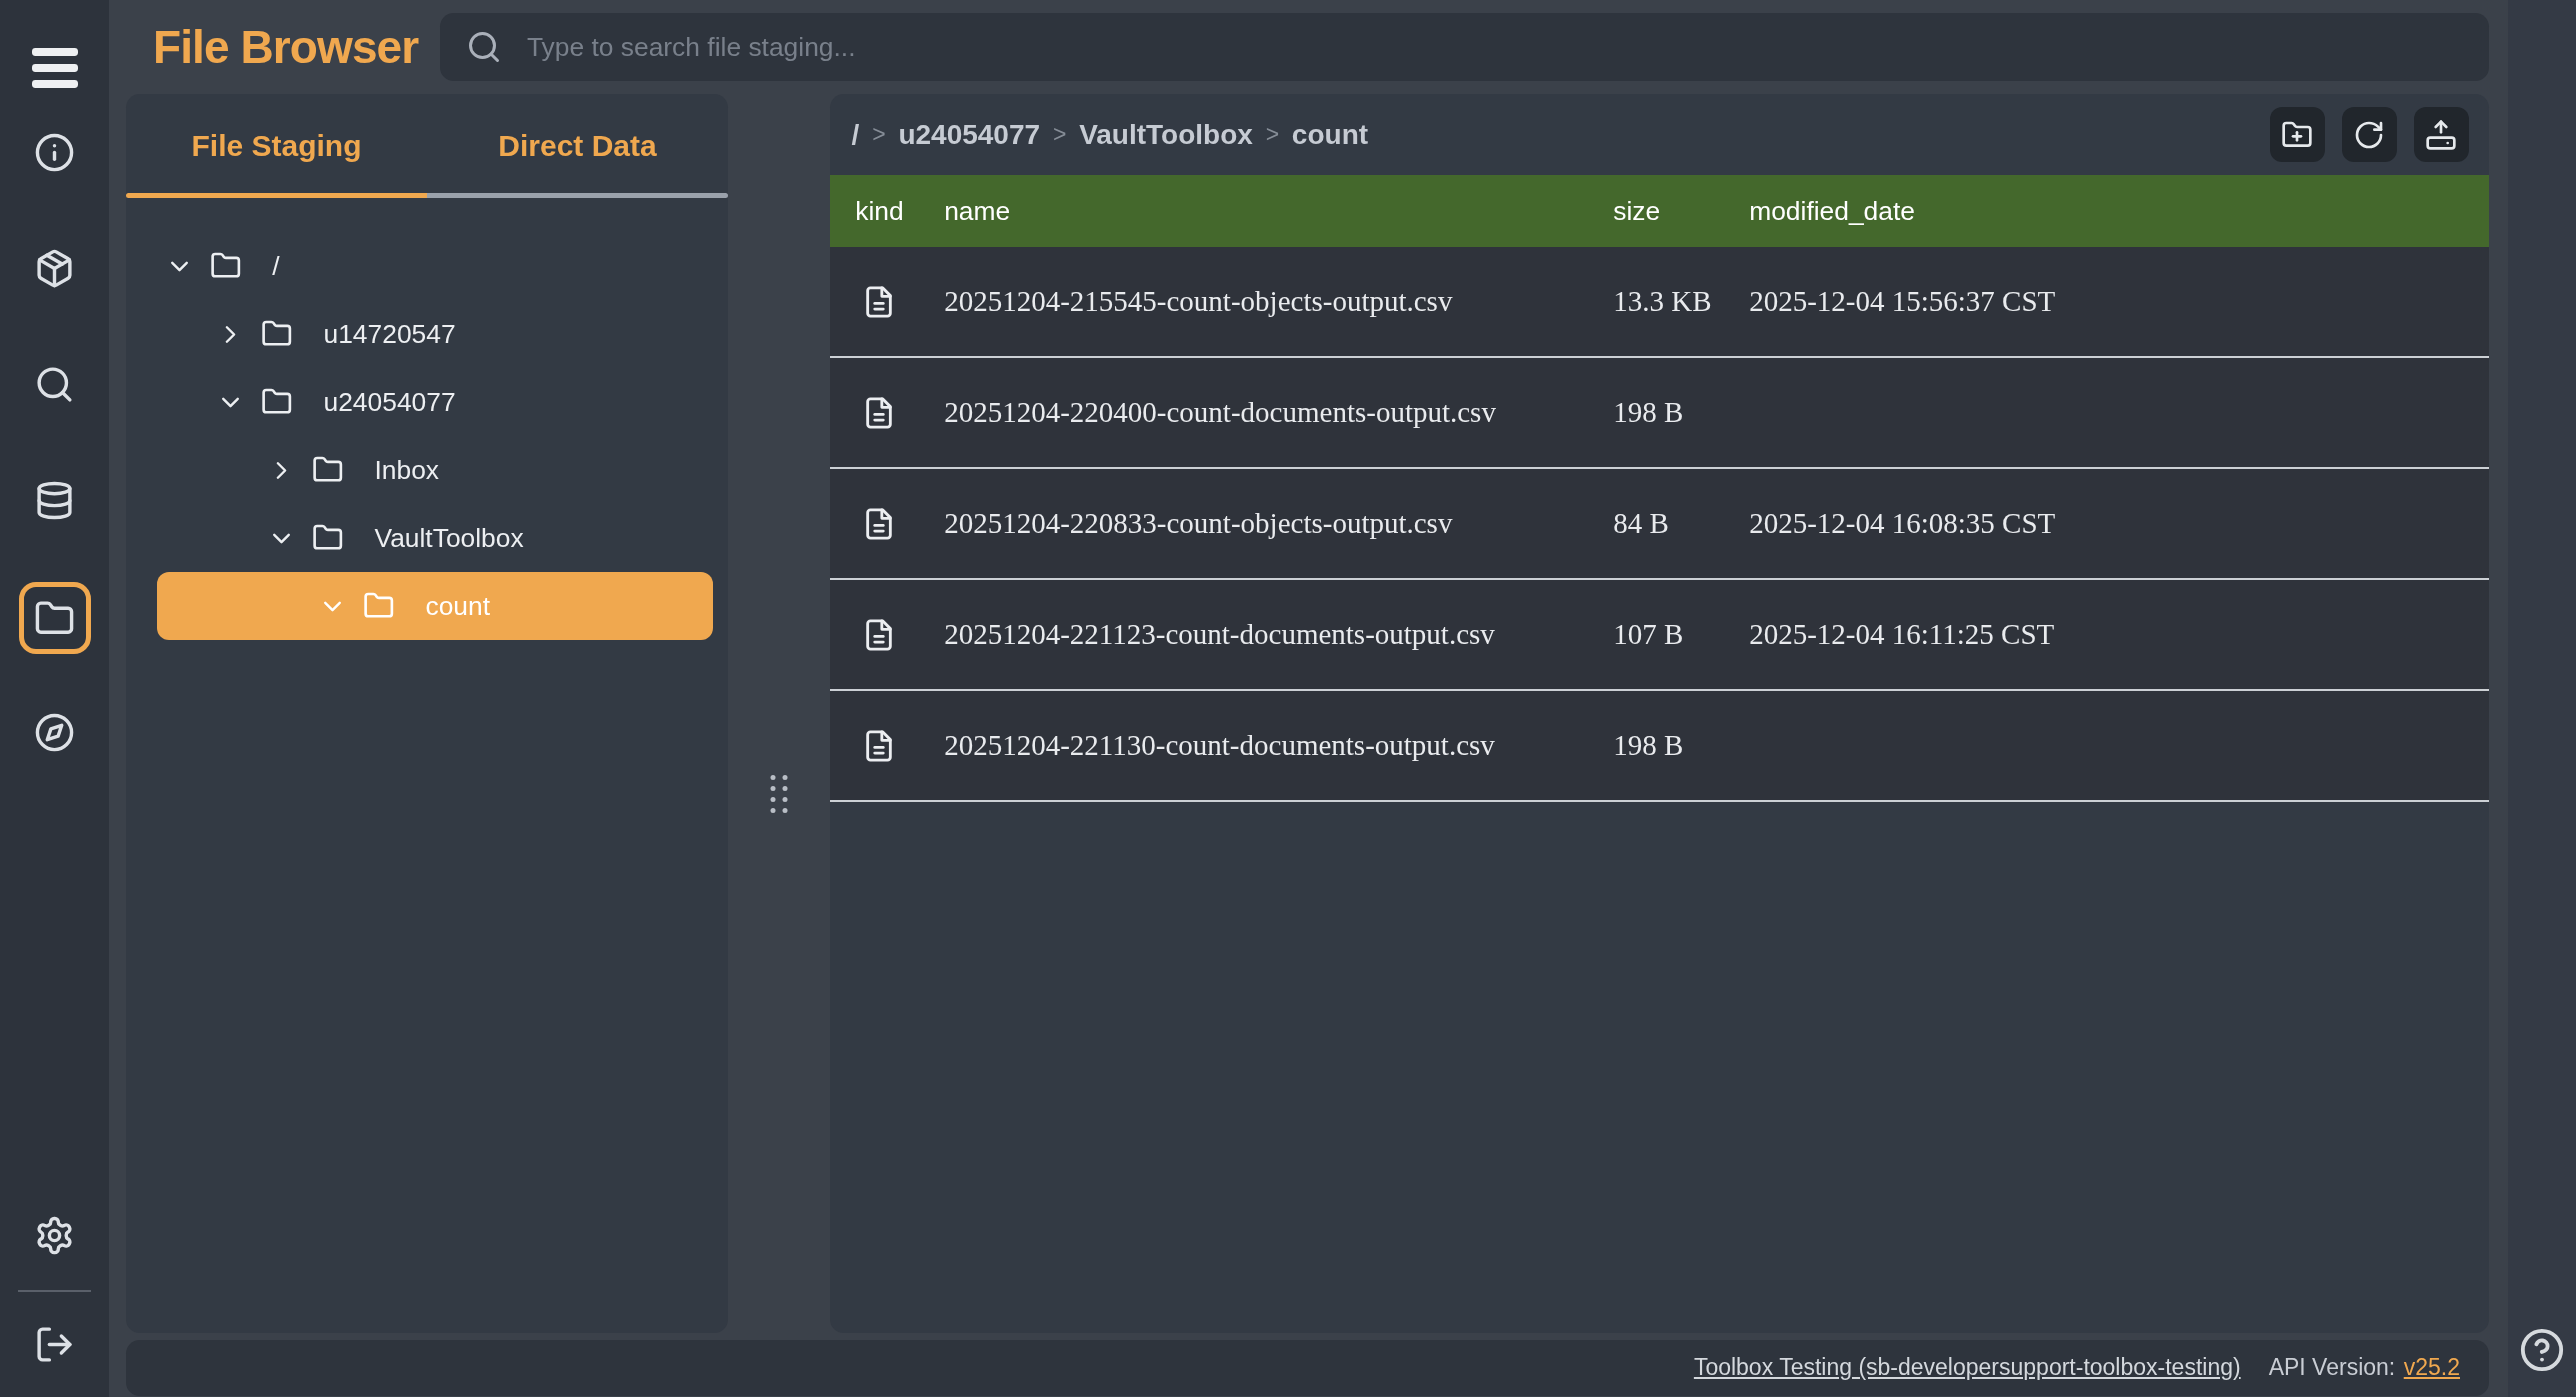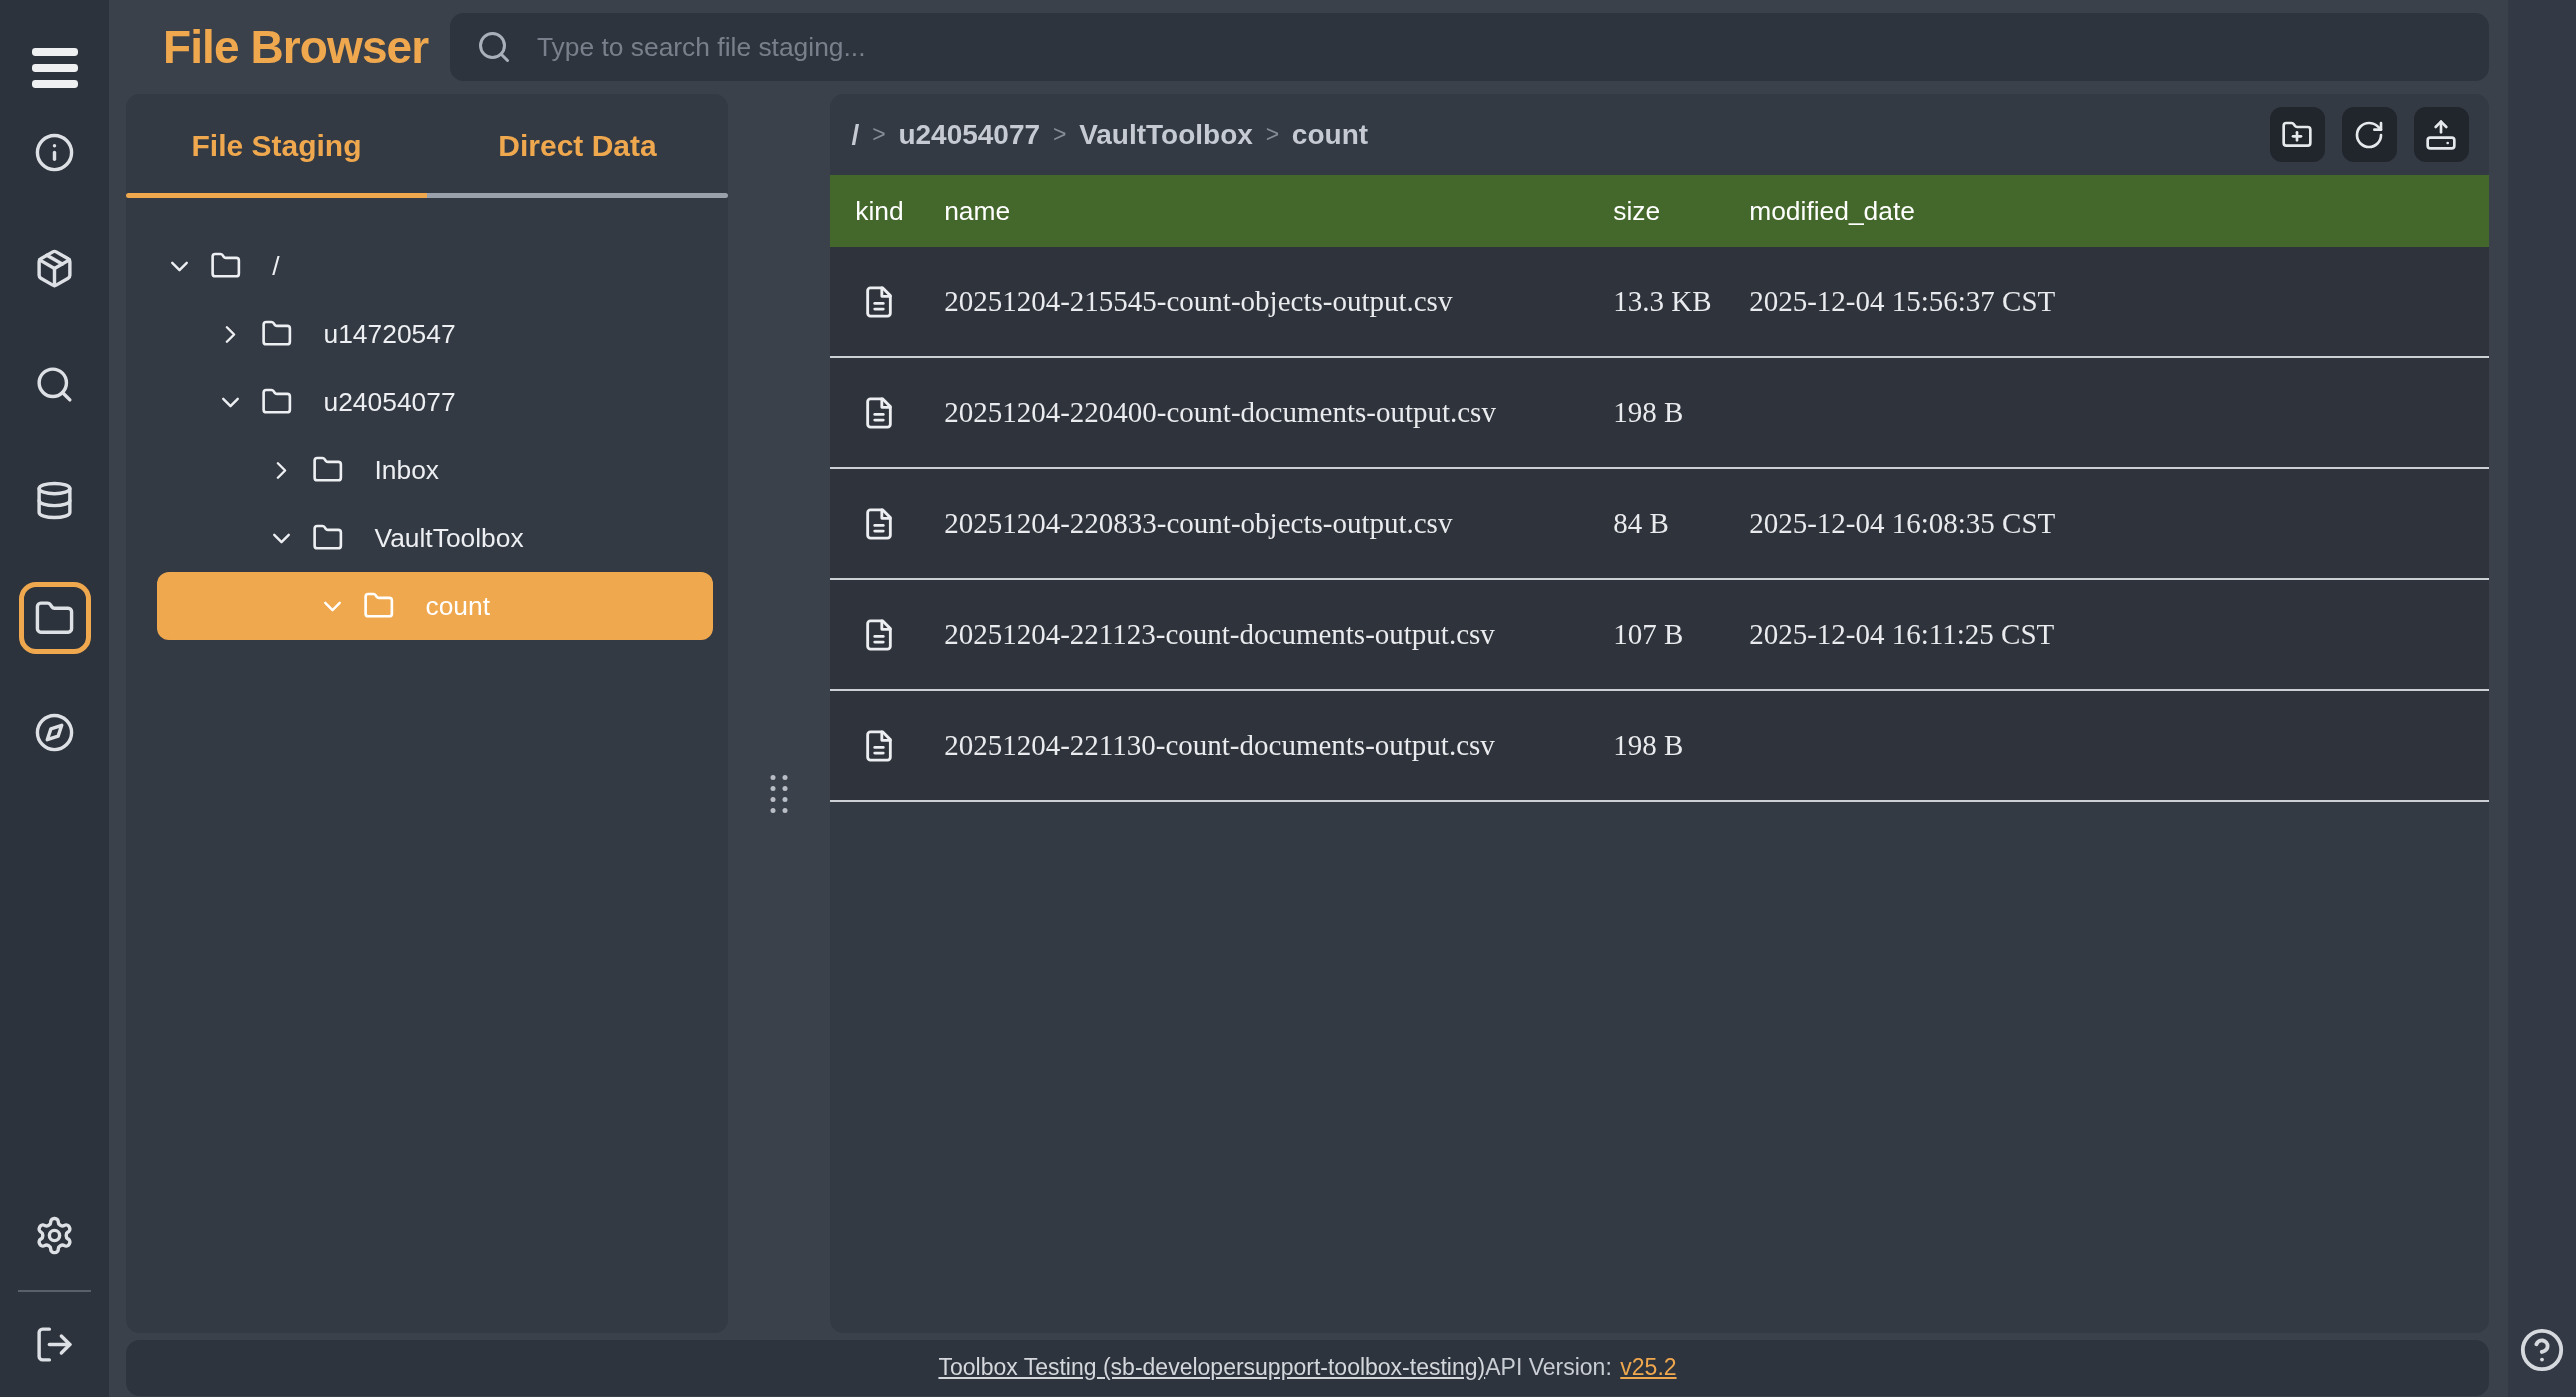--- a/index.html
+++ b/index.html
@@ -48,21 +48,21 @@
   .sidebar .spacer { flex: 1; }
   .nav-gear { margin-bottom: 0; }
   .sidebar-divider { width: 73px; height: 1.7px; background: #5a606a; margin: 34px 0 32px 0; }
   .nav-logout { margin-bottom: 32px; }
 
   
   .main { flex: 1; display: flex; flex-direction: column; padding: 0 19px 0 17px; min-width: 0; }
 
   .topbar { height: 94px; display: flex; align-items: center; }
   .app-title {
-    margin-left: 37px; font-size: 46px; font-weight: 700; letter-spacing: -0.9px;
+    margin-left: 27px; font-size: 46px; font-weight: 700; letter-spacing: -0.9px;
     color: var(--orange); white-space: nowrap;
   }
   .searchbox {
     margin-left: 22px; flex: 1; height: 68px; background: var(--input);
     border-radius: 13.6px; display: flex; align-items: center; padding: 0 25.6px;
   }
   .searchbox svg { width: 36px; height: 36px; color: #aab0ba; flex: 0 0 auto; }
   .search-input {
     flex: 1; background: transparent; border: none; outline: none;
     margin-left: 25px; font-size: 26.4px; color: #e9ebee; font-family: "Liberation Sans", sans-serif;
@@ -124,21 +124,21 @@
   .trow {
     height: 111px; background: var(--row); color: #e9ebee; font-size: 29px;
     border-bottom: 2.6px solid var(--divider); cursor: pointer; font-family: Liberation Serif, serif;
   }
   .trow .cell-kind svg { width: 34px; height: 34px; margin-left: 6.8px; color: #eceef1; }
   .cell-name, .cell-size, .cell-mod { white-space: nowrap; overflow: hidden; text-overflow: ellipsis; }
 
   
   .footer {
     margin-top: 6.8px; height: 56px; background: var(--input); border-radius: 13.6px;
-    display: flex; align-items: center; justify-content: center; padding: 0 29px;
+    display: flex; align-items: center; justify-content: flex-end; padding: 0 29px; gap: 28px;
   }
   .footer-link { font-size: 23px; color: #d4d8dd; text-decoration: underline; cursor: pointer; }
   .api-block { font-size: 23px; color: #c9cdd4; }
   .api-link { color: var(--orange); text-decoration: underline; cursor: pointer; margin-left: 8.5px; }
 
   
   .right-strip { width: 68px; flex: 0 0 68px; background: #343a45; position: relative; }
   .help-btn {
     position: absolute; left: 50%; transform: translateX(-50%); bottom: 24px;
     width: 46px; height: 46px; background: none; border: none; color: #d6dade; cursor: pointer;

